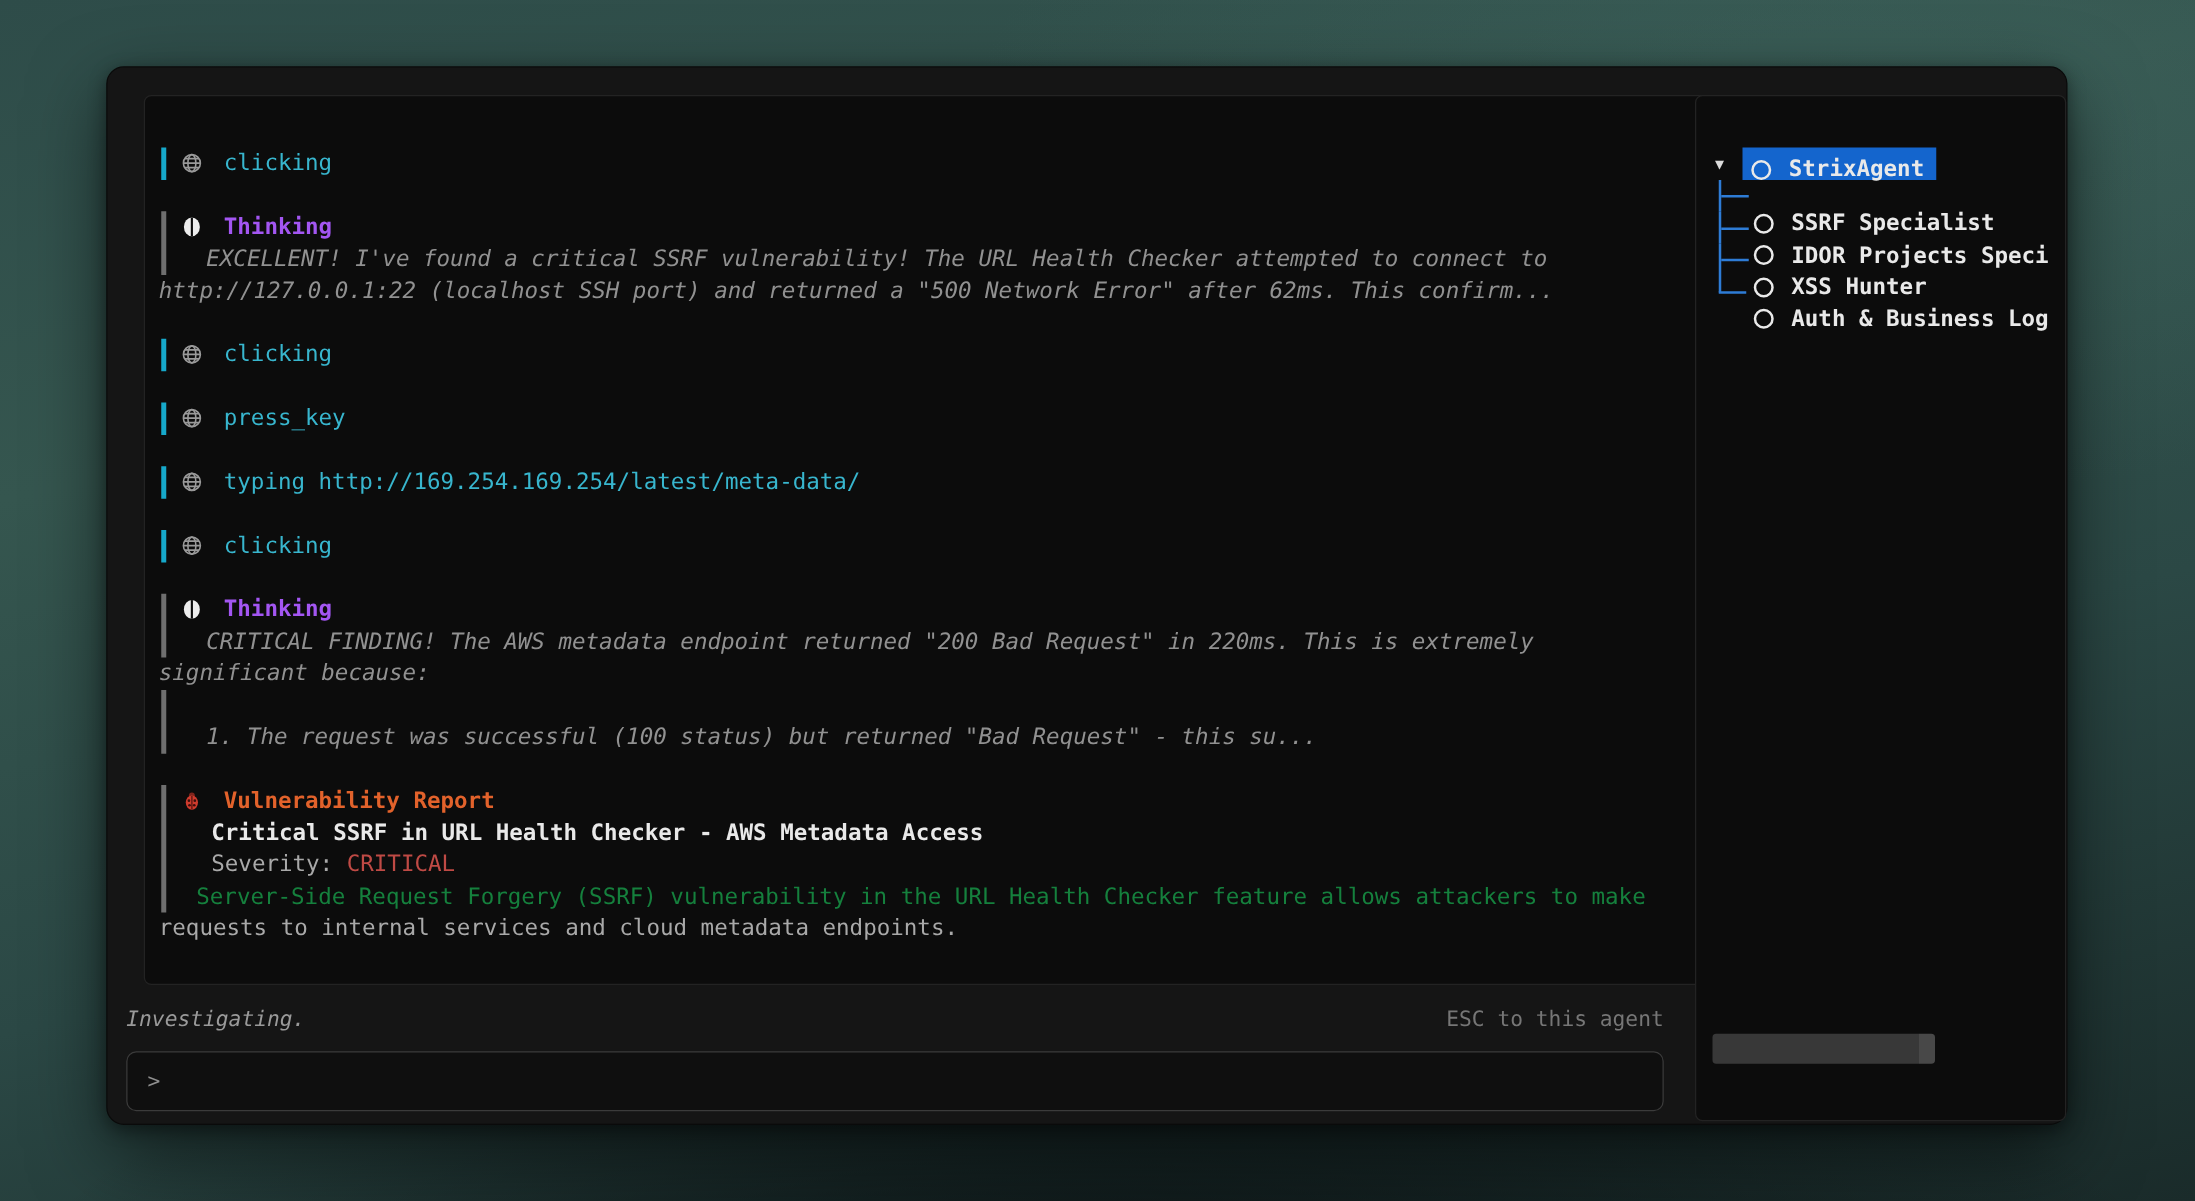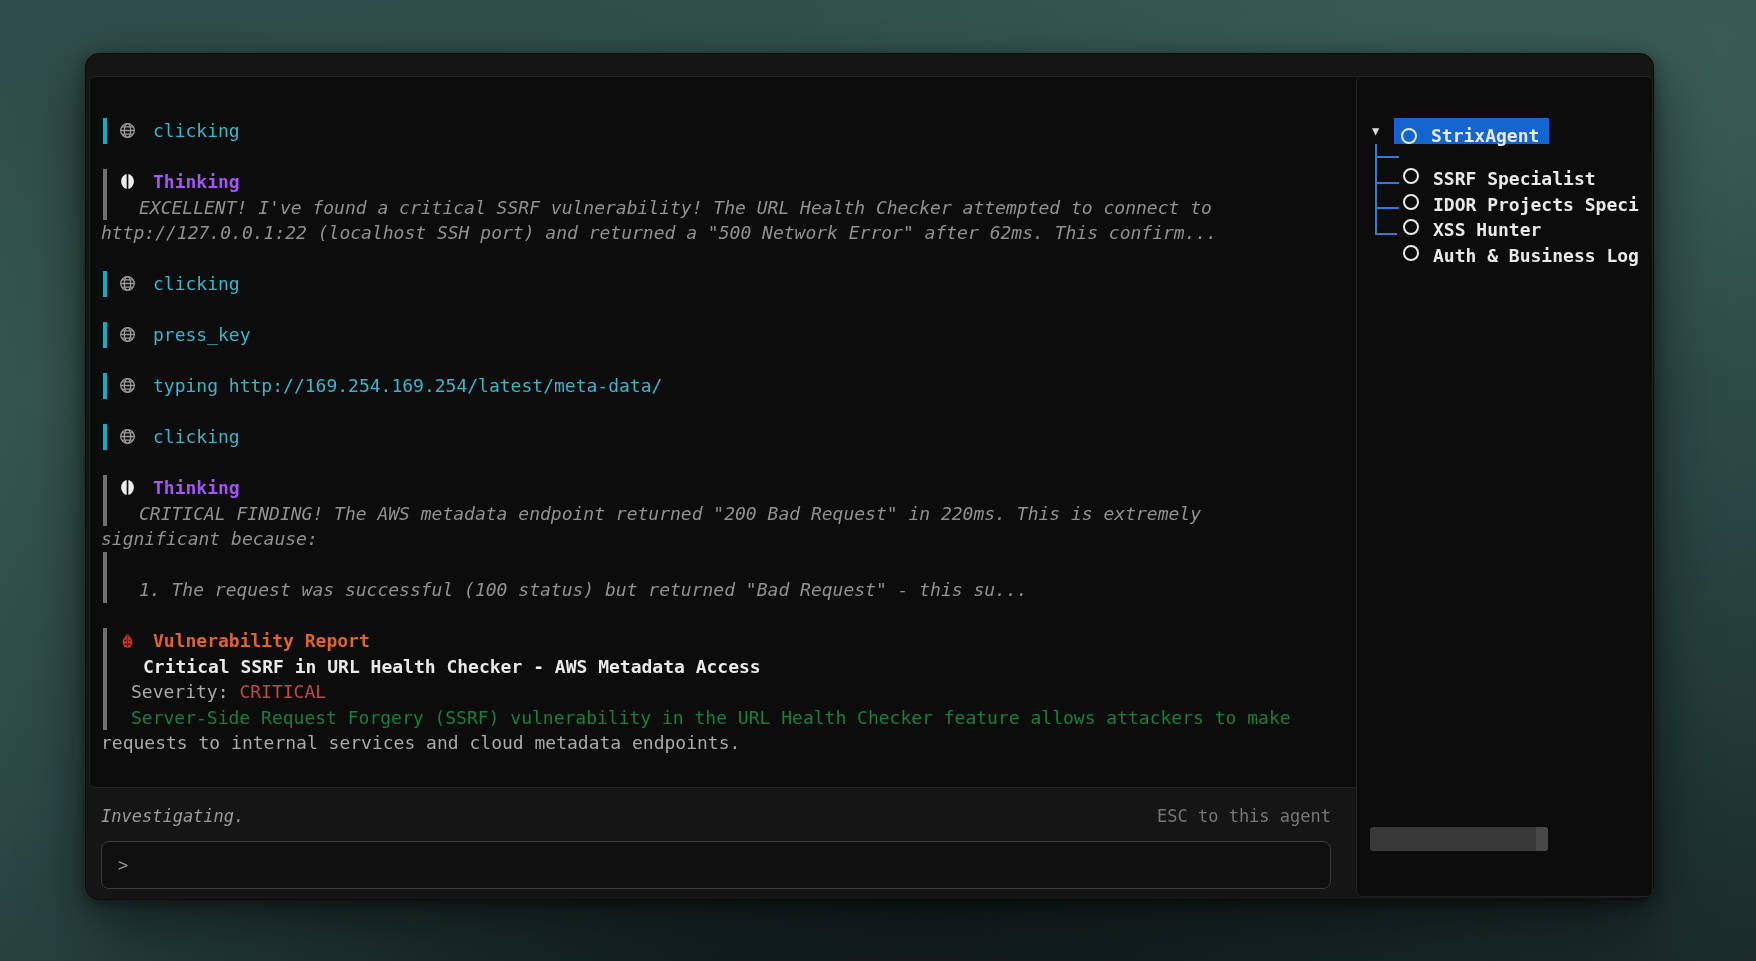--- a/index.html
+++ b/index.html
@@ -16,36 +16,36 @@
       linear-gradient(168deg,#2e4c49 0%,#35564f 30%,#2b4845 62%,#1a2b2a 100%);
   }
   .window {
     position:absolute; left:85px; top:53px; width:1569px; height:847px;
     background:#151515; border:1px solid #0a0a0a; border-radius:14px;
     box-shadow:0 22px 60px rgba(0,0,0,.55), 0 4px 14px rgba(0,0,0,.4);
   }
   .panel {
     position:absolute; background:#0c0c0c; border:1px solid #232323; border-radius:6px;
   }
-  .log-panel { left:3px; top:22px; width:1340px; height:712px; overflow:hidden; }
+  .log-panel { left:29px; top:22px; width:1340px; height:712px; overflow:hidden; }
   .log-content { padding-top:41px; }
   .line { height:25.5px; line-height:25.5px; font-size:18px; white-space:pre; }
   .entry { margin-bottom:25.5px; }
   .entry:last-child { margin-bottom:0; }
   .seg { margin-left:13px; border-left:4px solid #6f6f6f; }
   .seg.cyan { border-color:#16a9cb; }
   .label-line { display:flex; align-items:center; gap:17px; padding-left:12px; }
   .icon16 { width:17px; height:17px; flex:0 0 17px; display:block; }
   .action-label { color:#38b6ce; }
   .thinking-label { color:#a356f2; font-weight:bold; }
   .think-first { padding-left:32px; color:#919191; font-style:italic; }
   .wrap-line { margin-left:11px; color:#919191; font-style:italic; }
   .report-title { color:#e2622b; font-weight:bold; }
   .report-name { padding-left:36px; color:#e9e9e9; font-weight:bold; }
-  .report-meta { padding-left:24px; color:#a9a9a9; }
+  .report-meta { padding-left:36px; color:#a9a9a9; }
   .sev-val { color:#bf4a45; }
   .report-sum1 { padding-left:24px; color:#15803d; font-style:normal; }
   .report-sum2 { margin-left:11px; color:#a9a9a9; font-style:normal; }
   .vscroll {
     position:absolute; right:4px; top:6px; bottom:6px; width:12px;
     background:#141414; border-radius:6px;
   }
   .vthumb {
     position:absolute; left:0; top:104px; width:12px; height:64px;
     background:#2d2d2d; border-radius:6px;
@@ -86,21 +86,21 @@
   .branch.tee { border-left:2px solid #2e7cd6; }
   .branch.tee::after {
     content:""; position:absolute; left:0; top:50%; width:22px; height:2px; background:#2e7cd6;
   }
   .branch.corner::before {
     content:""; position:absolute; left:0; top:0; width:2px; height:53%; background:#2e7cd6;
   }
   .branch.corner::after {
     content:""; position:absolute; left:0; top:50%; width:22px; height:2px; background:#2e7cd6;
   }
-  .child-body { display:flex; align-items:flex-start;margin-top:45px; }
+  .child-body { display:flex; align-items:center;margin-top:45px; }
   .hscroll {
     position:absolute; left:13px; top:750px; width:178px; height:24px;
     background:linear-gradient(90deg,#383838 0 93%,#484848 93%);
     border-radius:3px;
   }
 </style>
 </head>
 <body>
 
 <div class="desktop">

